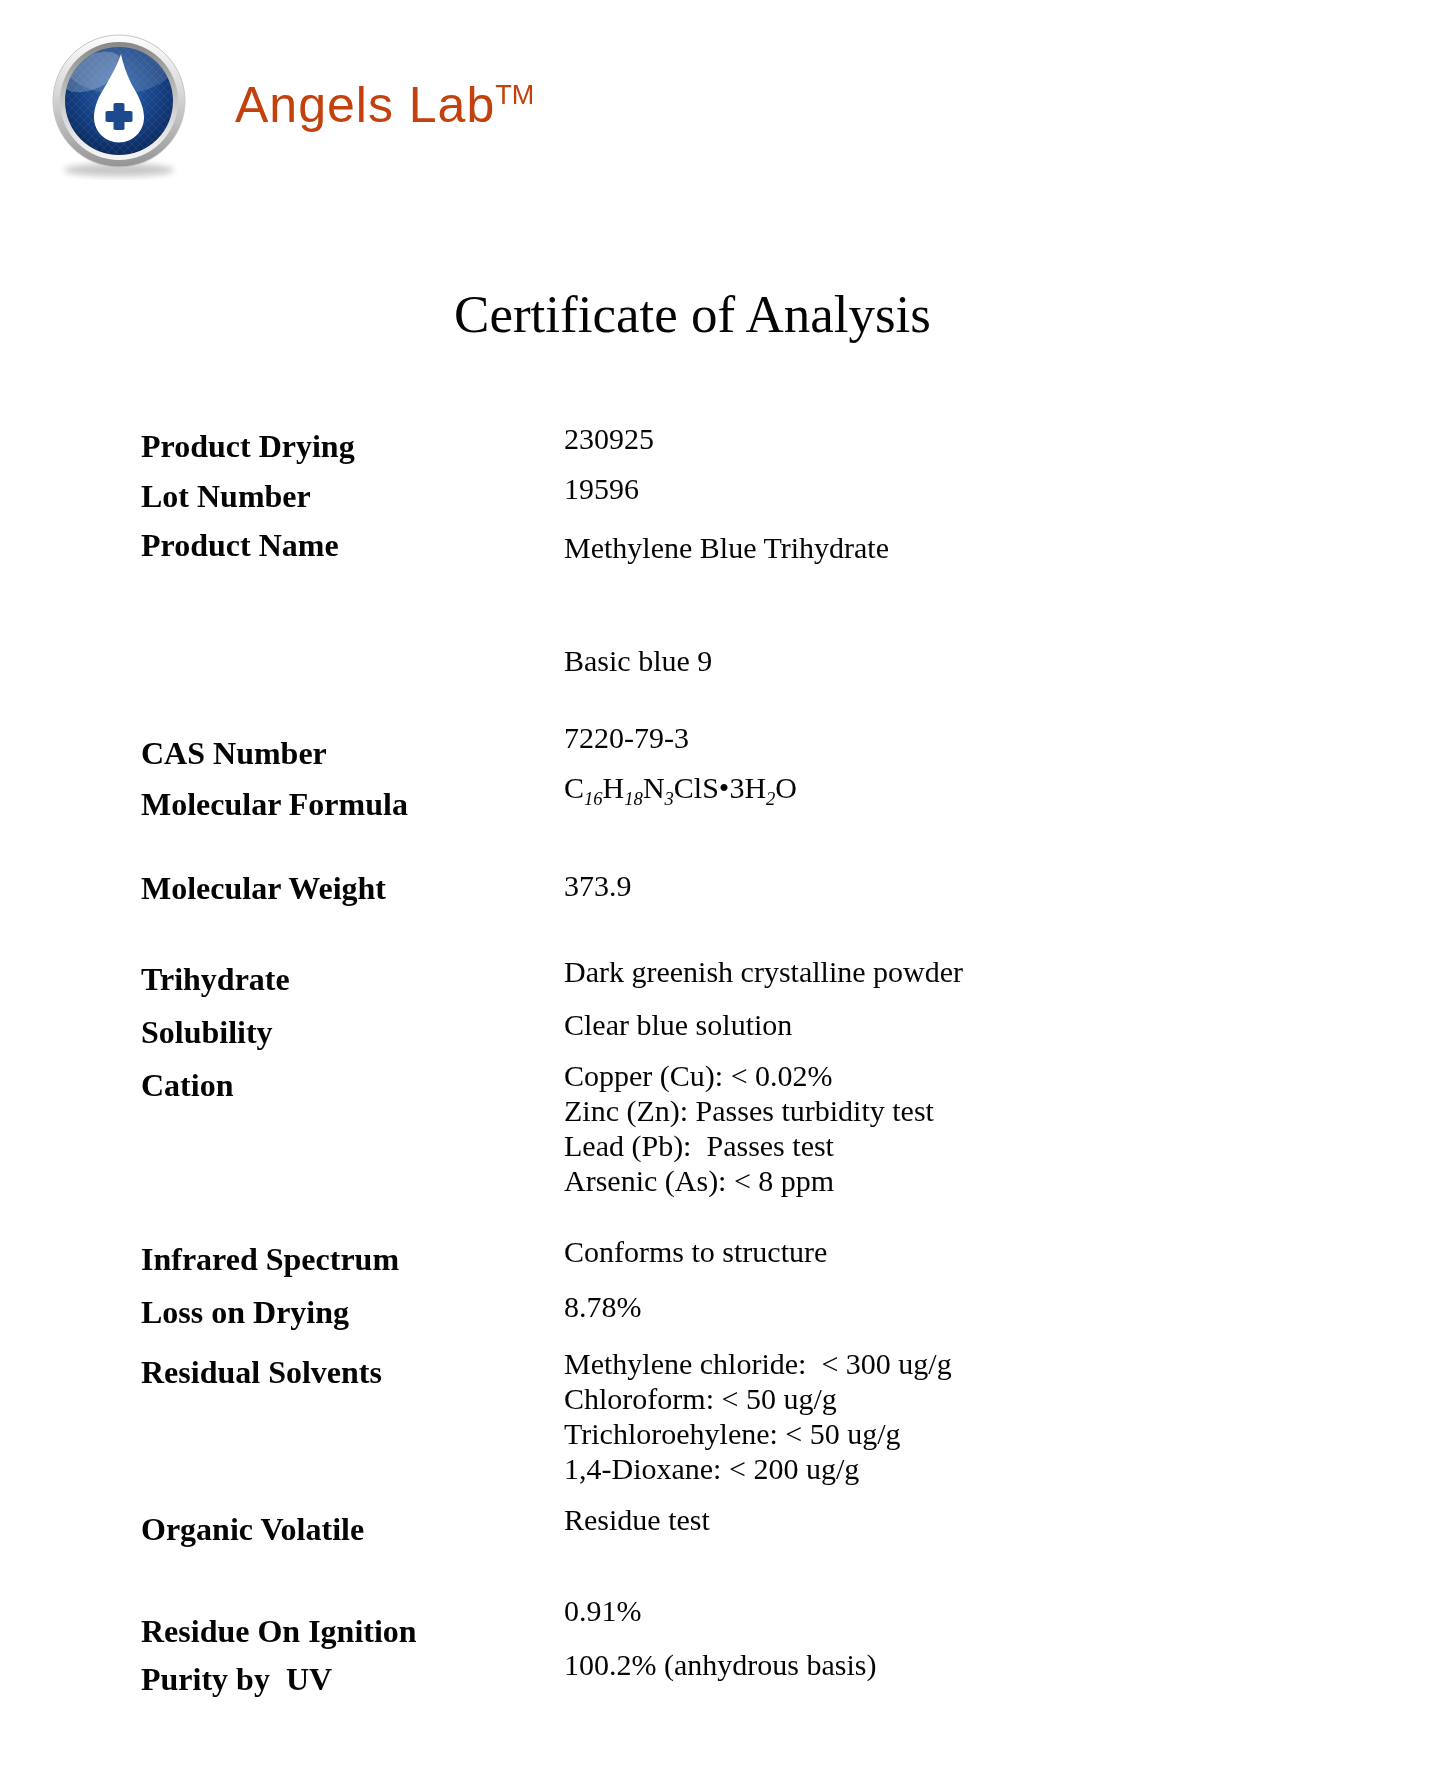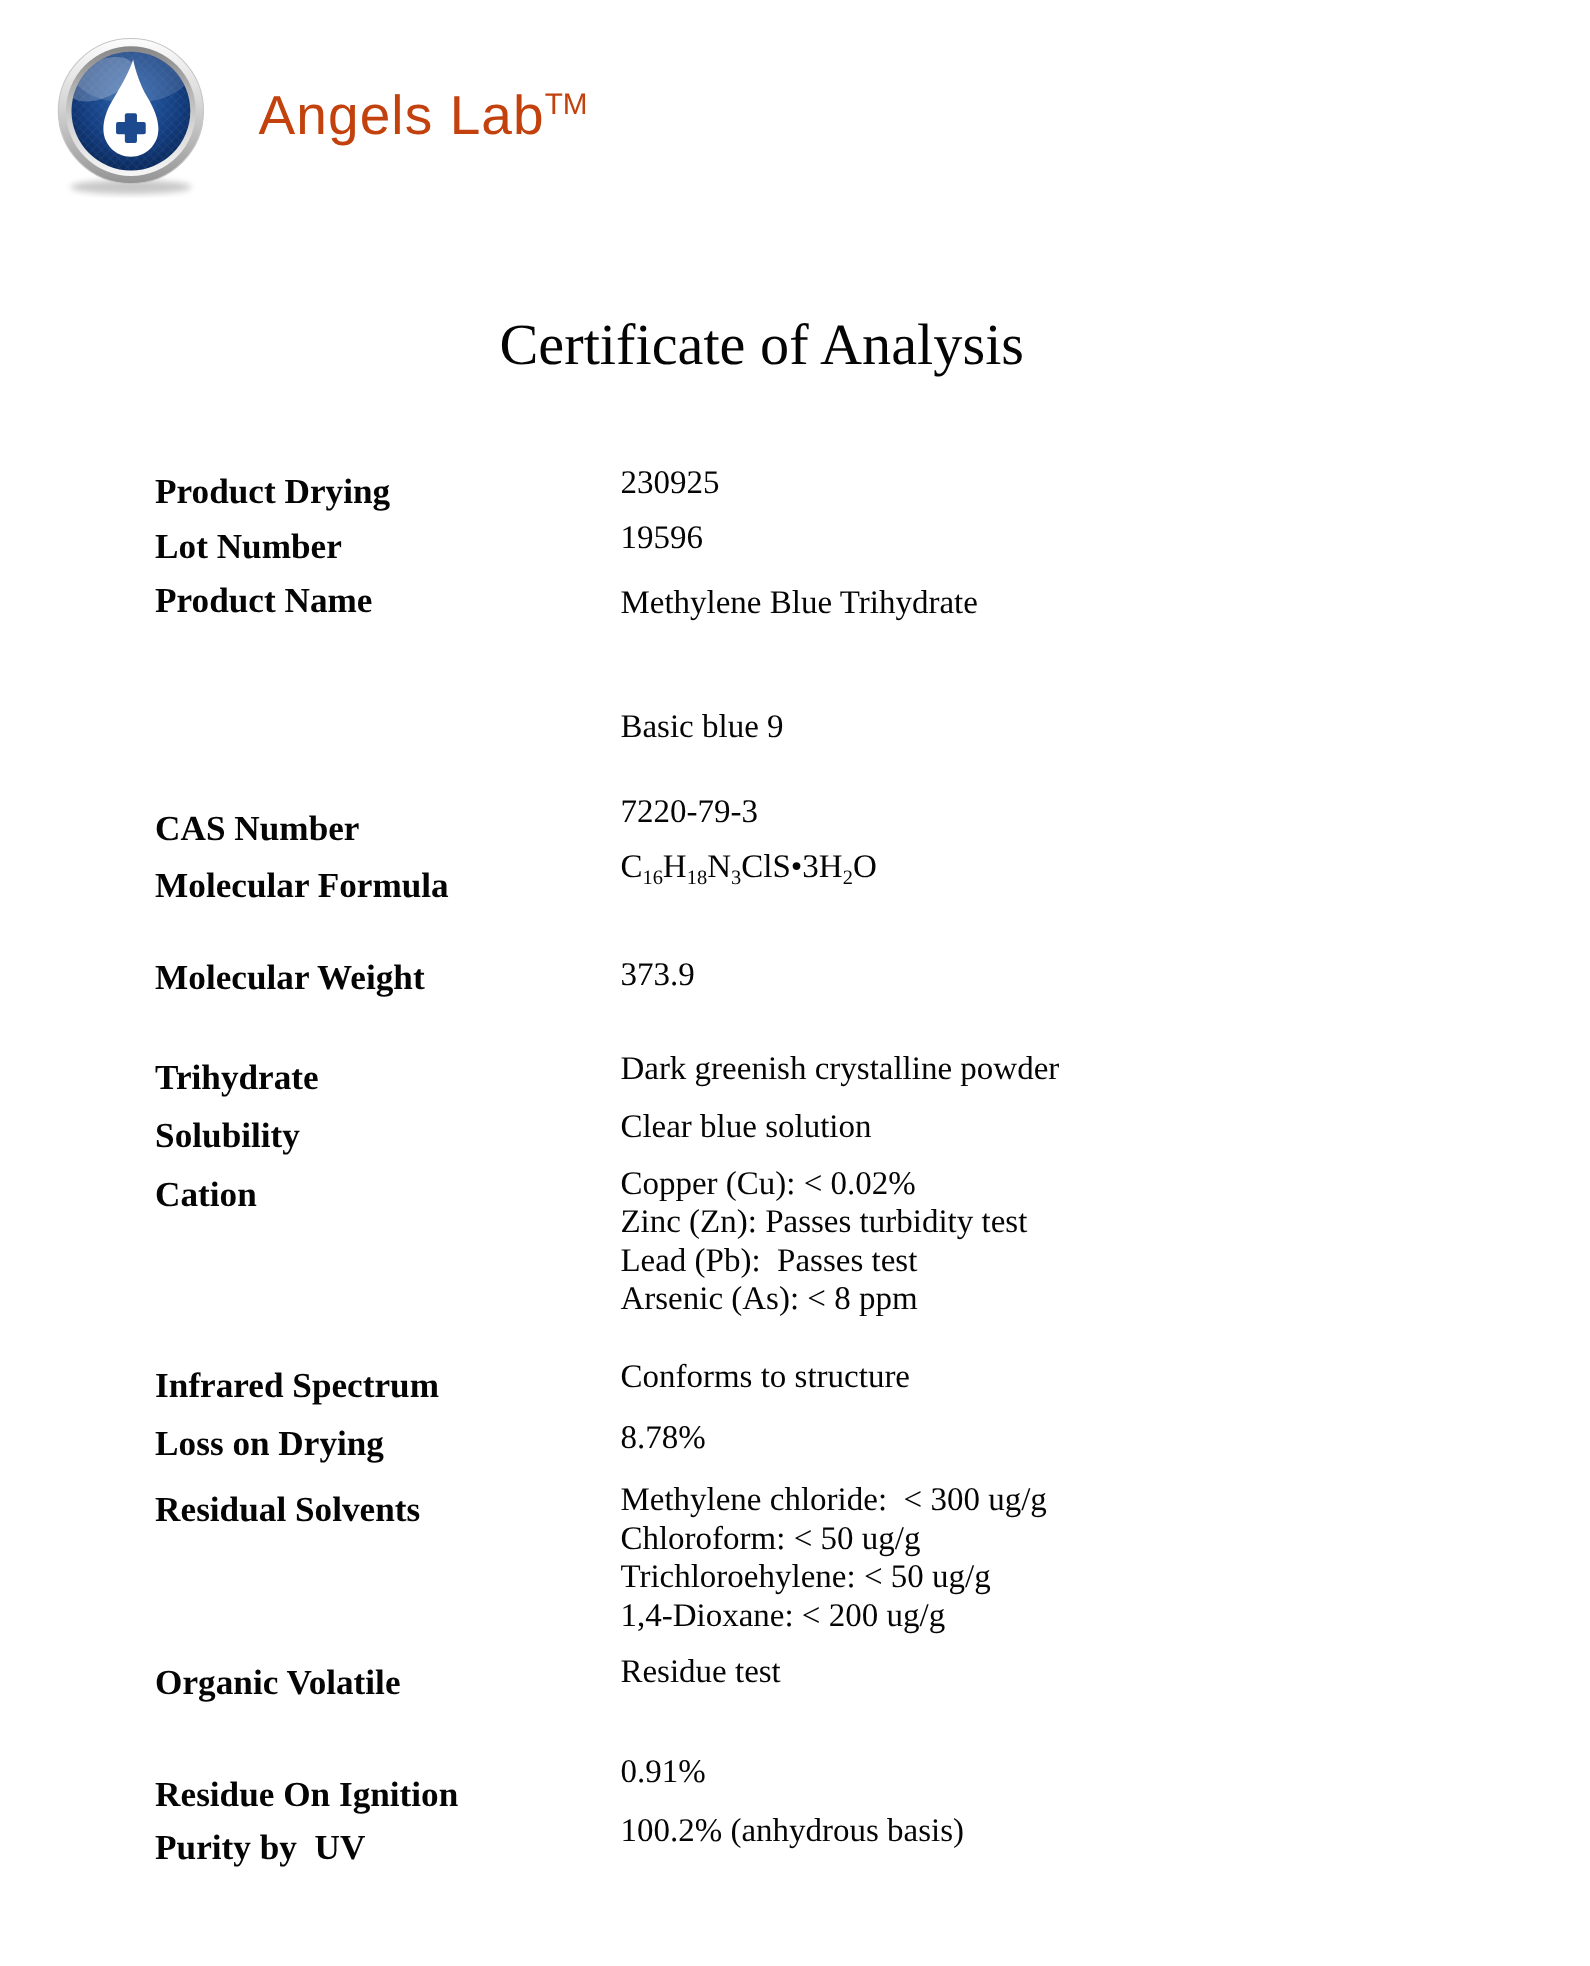--- a/index.html
+++ b/index.html
@@ -56,20 +56,21 @@
     font-size: 32px;
     font-weight: bold;
   }
   .value {
     left: 564px;
     font-size: 30px;
   }
   .value sub {
     font-size: 0.62em;
     line-height: 0;
+    font-style: italic;
   }
 </style>
 </head>
 <body>
 
 <div class="page">
 
   <svg class="logo" viewBox="0 0 142 148" xmlns="http://www.w3.org/2000/svg">
     <defs>
       <linearGradient id="ringOuter" x1="0" y1="0" x2="0" y2="1">

